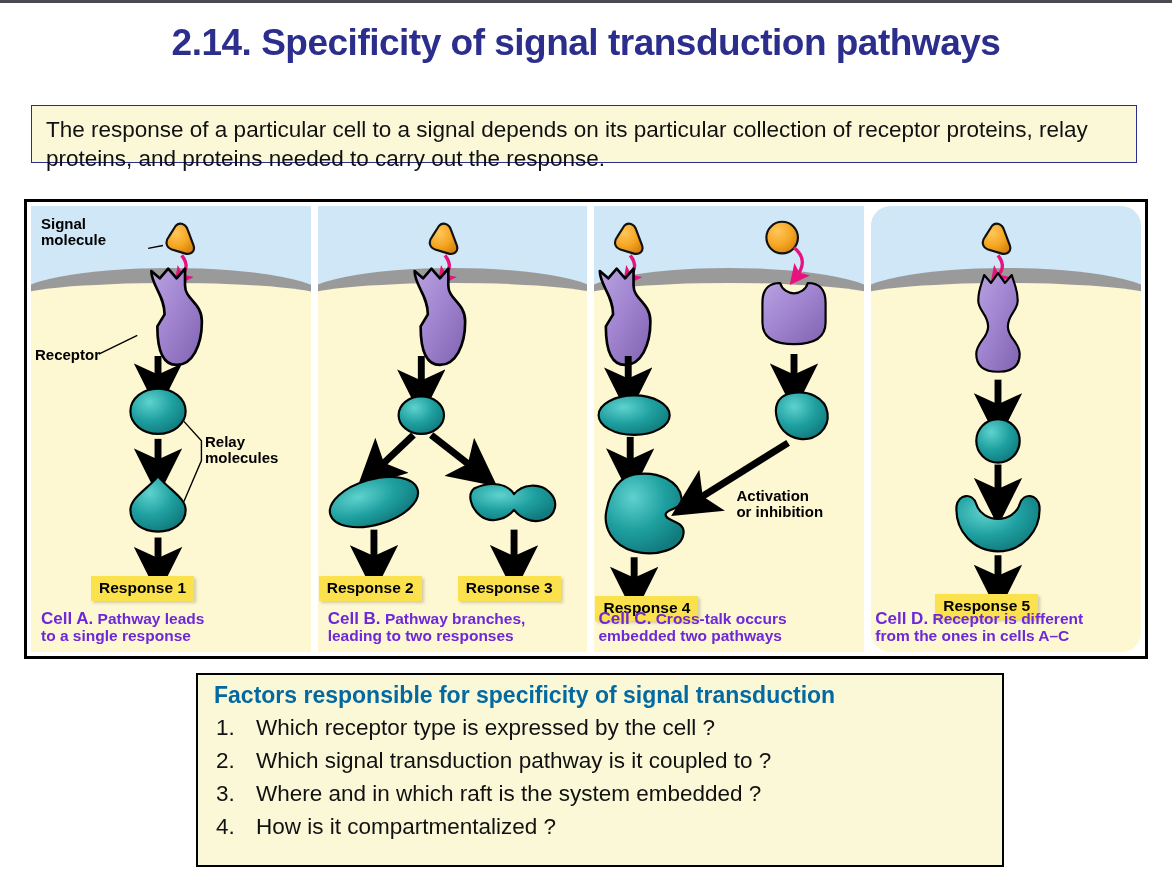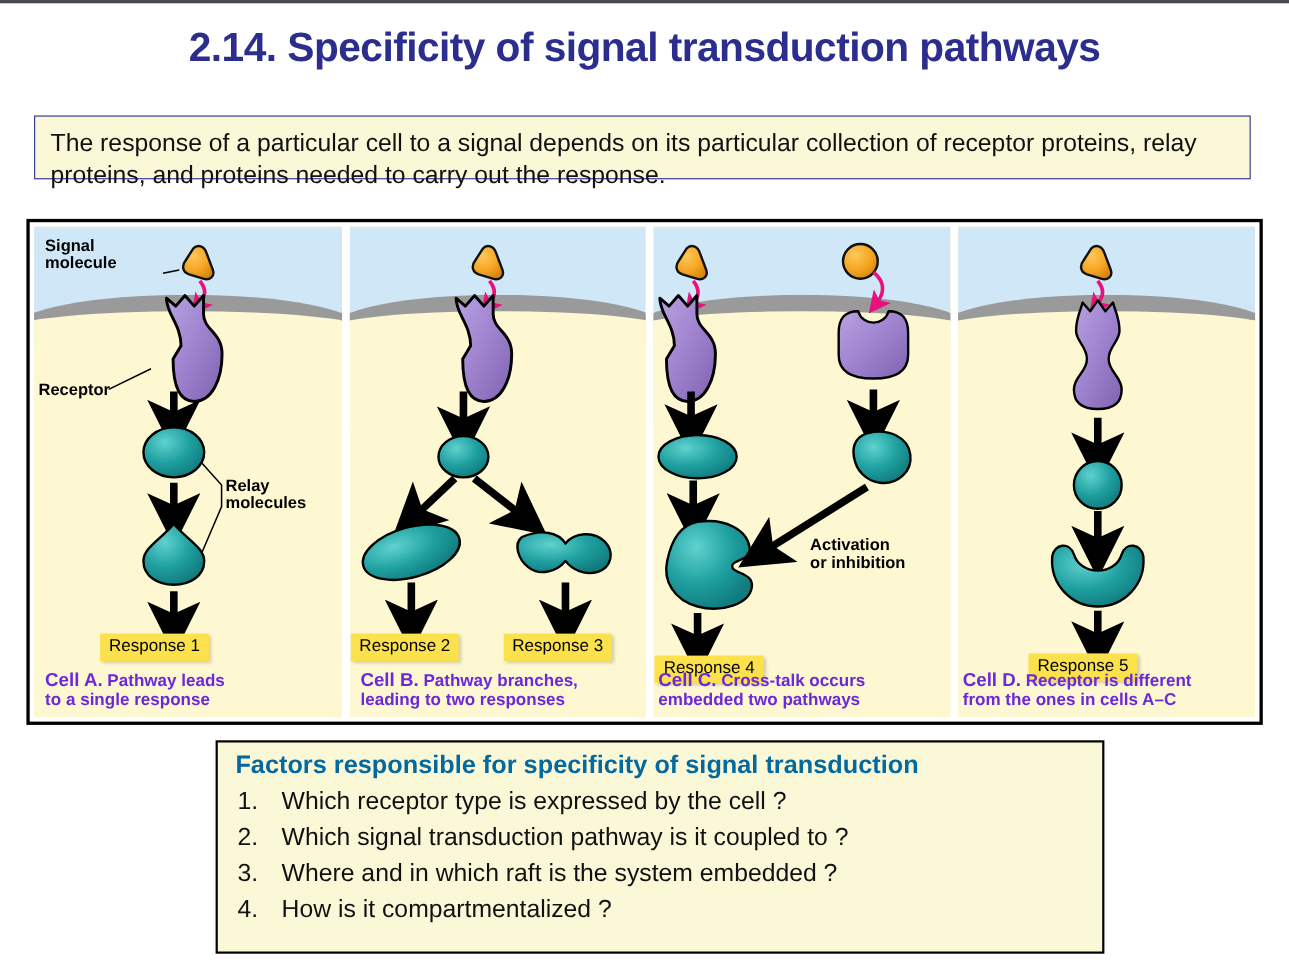--- a/index.html
+++ b/index.html
@@ -25,33 +25,33 @@
     font-size:22.5px;line-height:29px;color:#111;
   }
 
   
   #figure{
     position:absolute;left:24px;top:199px;width:1124px;height:460px;
     background:#ffffff;border:3px solid #000;box-sizing:border-box;
     display:flex;gap:7px;padding:4px;
   }
   .panel{position:relative;overflow:hidden;background:#fdf7d2;}
-  .pA{width:282px;} .pB{width:272px;} .pC{width:272px;} .pD{width:272px;}
+  .pA{width:282px;} .pB{width:272px;} .pC{width:272px;} .pD{width:272px;border-radius:20px;}
   .sky{position:absolute;left:0;top:0;width:100%;height:104px;background:#cfe7f7;}
   .memb{position:absolute;left:-6%;top:62px;width:112%;height:120px;
         border-top:15px solid #9a9a9a;border-radius:50%/30px 30px 0 0;
         box-sizing:border-box;background:#fdf7d2;}
   .cyto{position:absolute;left:0;top:104px;width:100%;bottom:0;background:#fdf7d2;}
   .layer{position:absolute;left:0;top:0;width:100%;height:100%;}
 
   
   .plabel{position:absolute;font-size:15px;font-weight:bold;color:#000;line-height:16px;white-space:nowrap;}
   .resp{
     position:absolute;background:#fbe14c;color:#000;
-    font-size:15.5px;font-weight:normal;padding:3px 8px 4px 8px;white-space:nowrap;
+    font-size:15.5px;font-weight:bold;padding:3px 8px 4px 8px;white-space:nowrap;
     box-shadow:2px 2px 3px rgba(0,0,0,.18);
   }
   .caption{position:absolute;left:10px;font-size:15.5px;line-height:17px;color:#6d28d9;font-weight:bold;white-space:nowrap;}
   .caption .cell{font-size:17px;font-weight:bold;}
 
   
   #factors{
     position:absolute;left:196px;top:673px;width:808px;height:194px;
     background:#fbf8d8;border:2px solid #000;box-sizing:border-box;
     padding:7px 0 0 16px;

